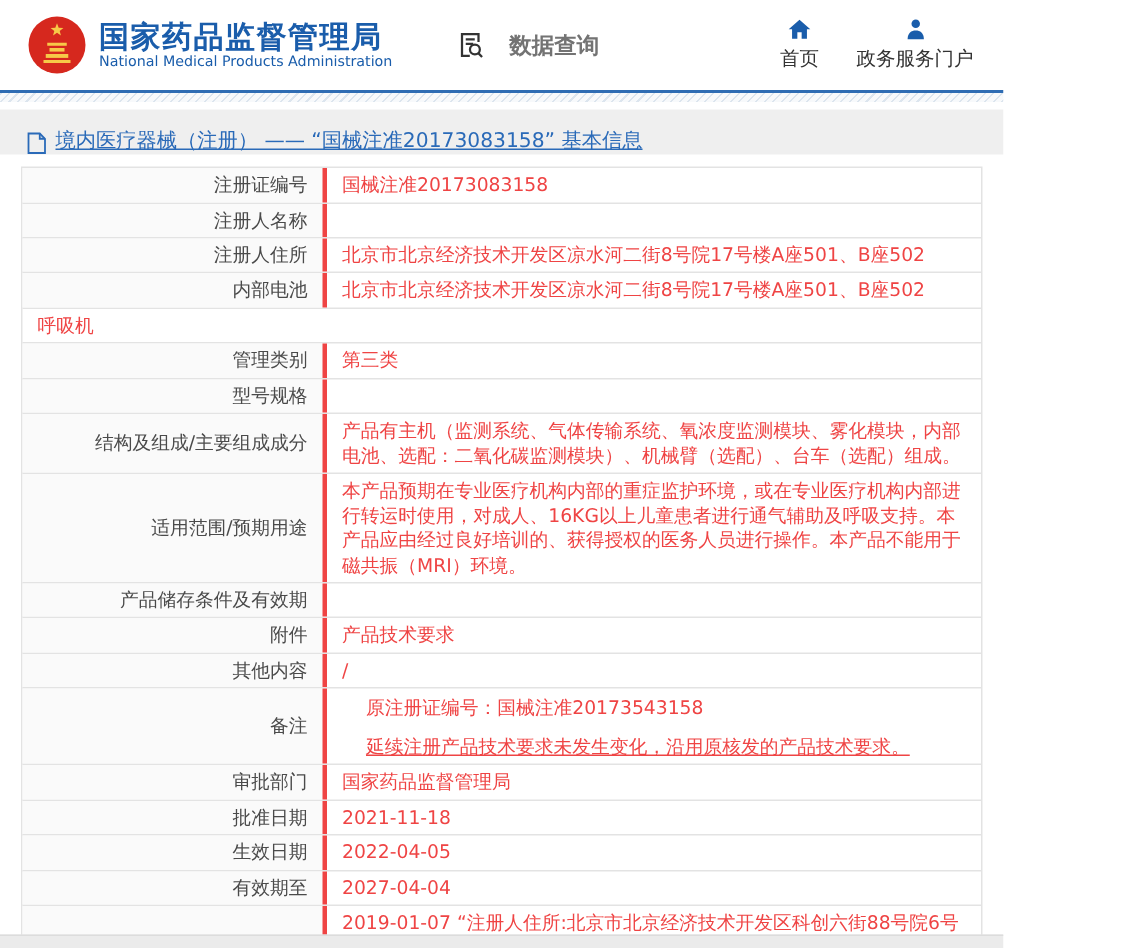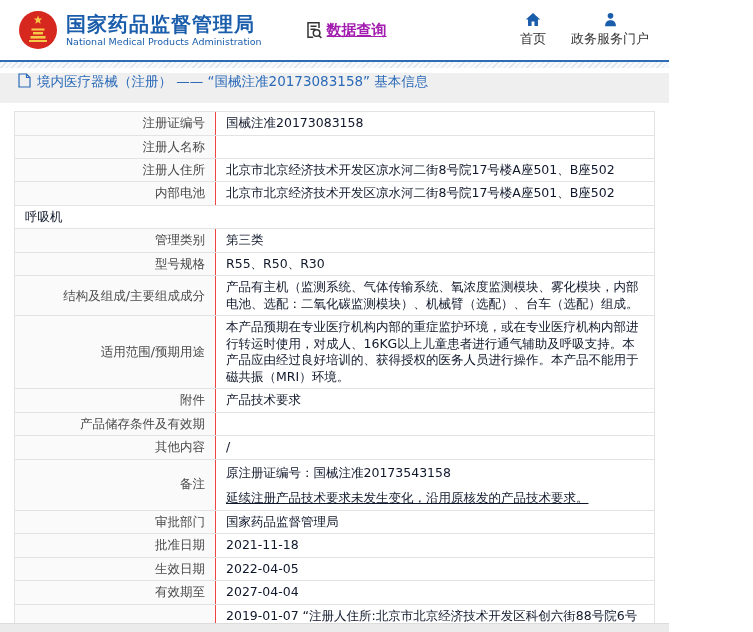--- a/index.html
+++ b/index.html
@@ -8,40 +8,40 @@
     background:#ffffff;
     font-family:"DejaVu Sans","Liberation Sans",sans-serif;
     -webkit-font-smoothing:antialiased;
   }
   
   .header{height:60px;display:flex;align-items:center;padding:0 14px 0 18px;background:#fff;}
   .emblem{width:40px;height:40px;flex:none;}
   .title-block{margin-left:8px;}
   .agency-cn{color:#1a5dab;font-size:20px;font-weight:bold;letter-spacing:1px;line-height:22px;}
   .agency-en{color:#1a5dab;font-size:9.5px;line-height:12px;margin-top:1px;}
-  .data-query{display:flex;align-items:center;gap:3px;margin-left:42px;font-size:15px;font-weight:bold;color:#a21caf;cursor:pointer;text-decoration:underline;}
+  .data-query{display:flex;align-items:center;gap:16px;margin-left:42px;font-size:15px;font-weight:bold;color:#737373;cursor:pointer;}
   .header-nav{margin-left:auto;display:flex;gap:25px;padding-right:6px;}
   .nav-item{display:flex;flex-direction:column;align-items:center;gap:3px;font-size:13px;color:#333;cursor:pointer;}
   .blue-line{height:2px;background:#2e6cb3;}
   .hatch-strip{height:6px;background:repeating-linear-gradient(135deg,#dce5ee 0px,#dce5ee 1px,#f7f9fb 1px,#f7f9fb 4px);}
   
-  .breadcrumb{margin-top:5px;background:#efefef;height:30px;display:flex;align-items:flex-start;gap:6px;padding-left:18px;color:#2a6ab8;font-size:13.5px;}
+  .breadcrumb{margin-top:5px;background:#efefef;height:30px;display:flex;align-items:flex-end;gap:6px;padding-left:18px;color:#2a6ab8;font-size:13.5px;text-decoration:underline;}
   
   .detail-table{margin:8px 14px 0 14px;border:1px solid #e3e3e3;font-size:12.5px;}
   .row{display:flex;border-bottom:1px solid #e3e3e3;}
   .row:last-child{border-bottom:1px solid #e3e3e3;}
   .cell-label{
     width:186px;flex:none;background:#fafafa;color:#4a4a4a;
     display:flex;align-items:center;justify-content:flex-end;gap:3px;
     text-align:right;padding:3px 10px 3px 4px;line-height:1.3;
-    border-right:1px solid #ef4444;
+    border-right:3px solid #ef4444;
   }
-  .cell-value{flex:1;color:#0f172a;padding:3px 8px 3px 10px;line-height:1.32;display:flex;align-items:center;}
+  .cell-value{flex:1;color:#ef4444;padding:3px 8px 3px 10px;line-height:1.32;display:flex;align-items:center;}
   .cell-value.block{display:block;}
-  .para{margin:2px 0 0 0;}
+  .para{margin:2px 0 0 16px;}
   .para + .para{margin-top:9px;text-decoration:underline;}
   .footer-strip{position:absolute;left:0;right:0;bottom:0;height:8px;background:#ebebeb;border-top:1px solid #dcdcdc;}
   svg{display:block;}
 </style>
 </head>
 <body>
 
 <div class="page">
 
   <div class="header">
@@ -128,41 +128,40 @@
       <div class="cell-value">呼吸机</div>
     </div>
 
     <div class="row">
       <div class="cell-label">管理类别</div>
       <div class="cell-value">第三类</div>
     </div>
 
     <div class="row">
       <div class="cell-label">型号规格</div>
-      <div class="cell-value">R55、R50、R30</div>
     </div>
 
     <div class="row">
       <div class="cell-label">结构及组成/主要组成成分</div>
       <div class="cell-value">产品有主机（监测系统、气体传输系统、氧浓度监测模块、雾化模块，内部电池、选配：二氧化碳监测模块）、机械臂（选配）、台车（选配）组成。</div>
     </div>
 
     <div class="row">
       <div class="cell-label">适用范围/预期用途</div>
       <div class="cell-value">本产品预期在专业医疗机构内部的重症监护环境，或在专业医疗机构内部进行转运时使用，对成人、16KG以上儿童患者进行通气辅助及呼吸支持。本产品应由经过良好培训的、获得授权的医务人员进行操作。本产品不能用于磁共振（MRI）环境。</div>
     </div>
 
     <div class="row">
+      <div class="cell-label">产品储存条件及有效期</div>
+      <div class="cell-value"></div>
+    </div>
+
+    <div class="row">
       <div class="cell-label">附件</div>
       <div class="cell-value">产品技术要求</div>
-    </div>
-
-    <div class="row">
-      <div class="cell-label">产品储存条件及有效期</div>
-      <div class="cell-value"></div>
     </div>
 
     <div class="row">
       <div class="cell-label">其他内容</div>
       <div class="cell-value">/</div>
     </div>
 
     <div class="row">
       <div class="cell-label">备注</div>
       <div class="cell-value block">

